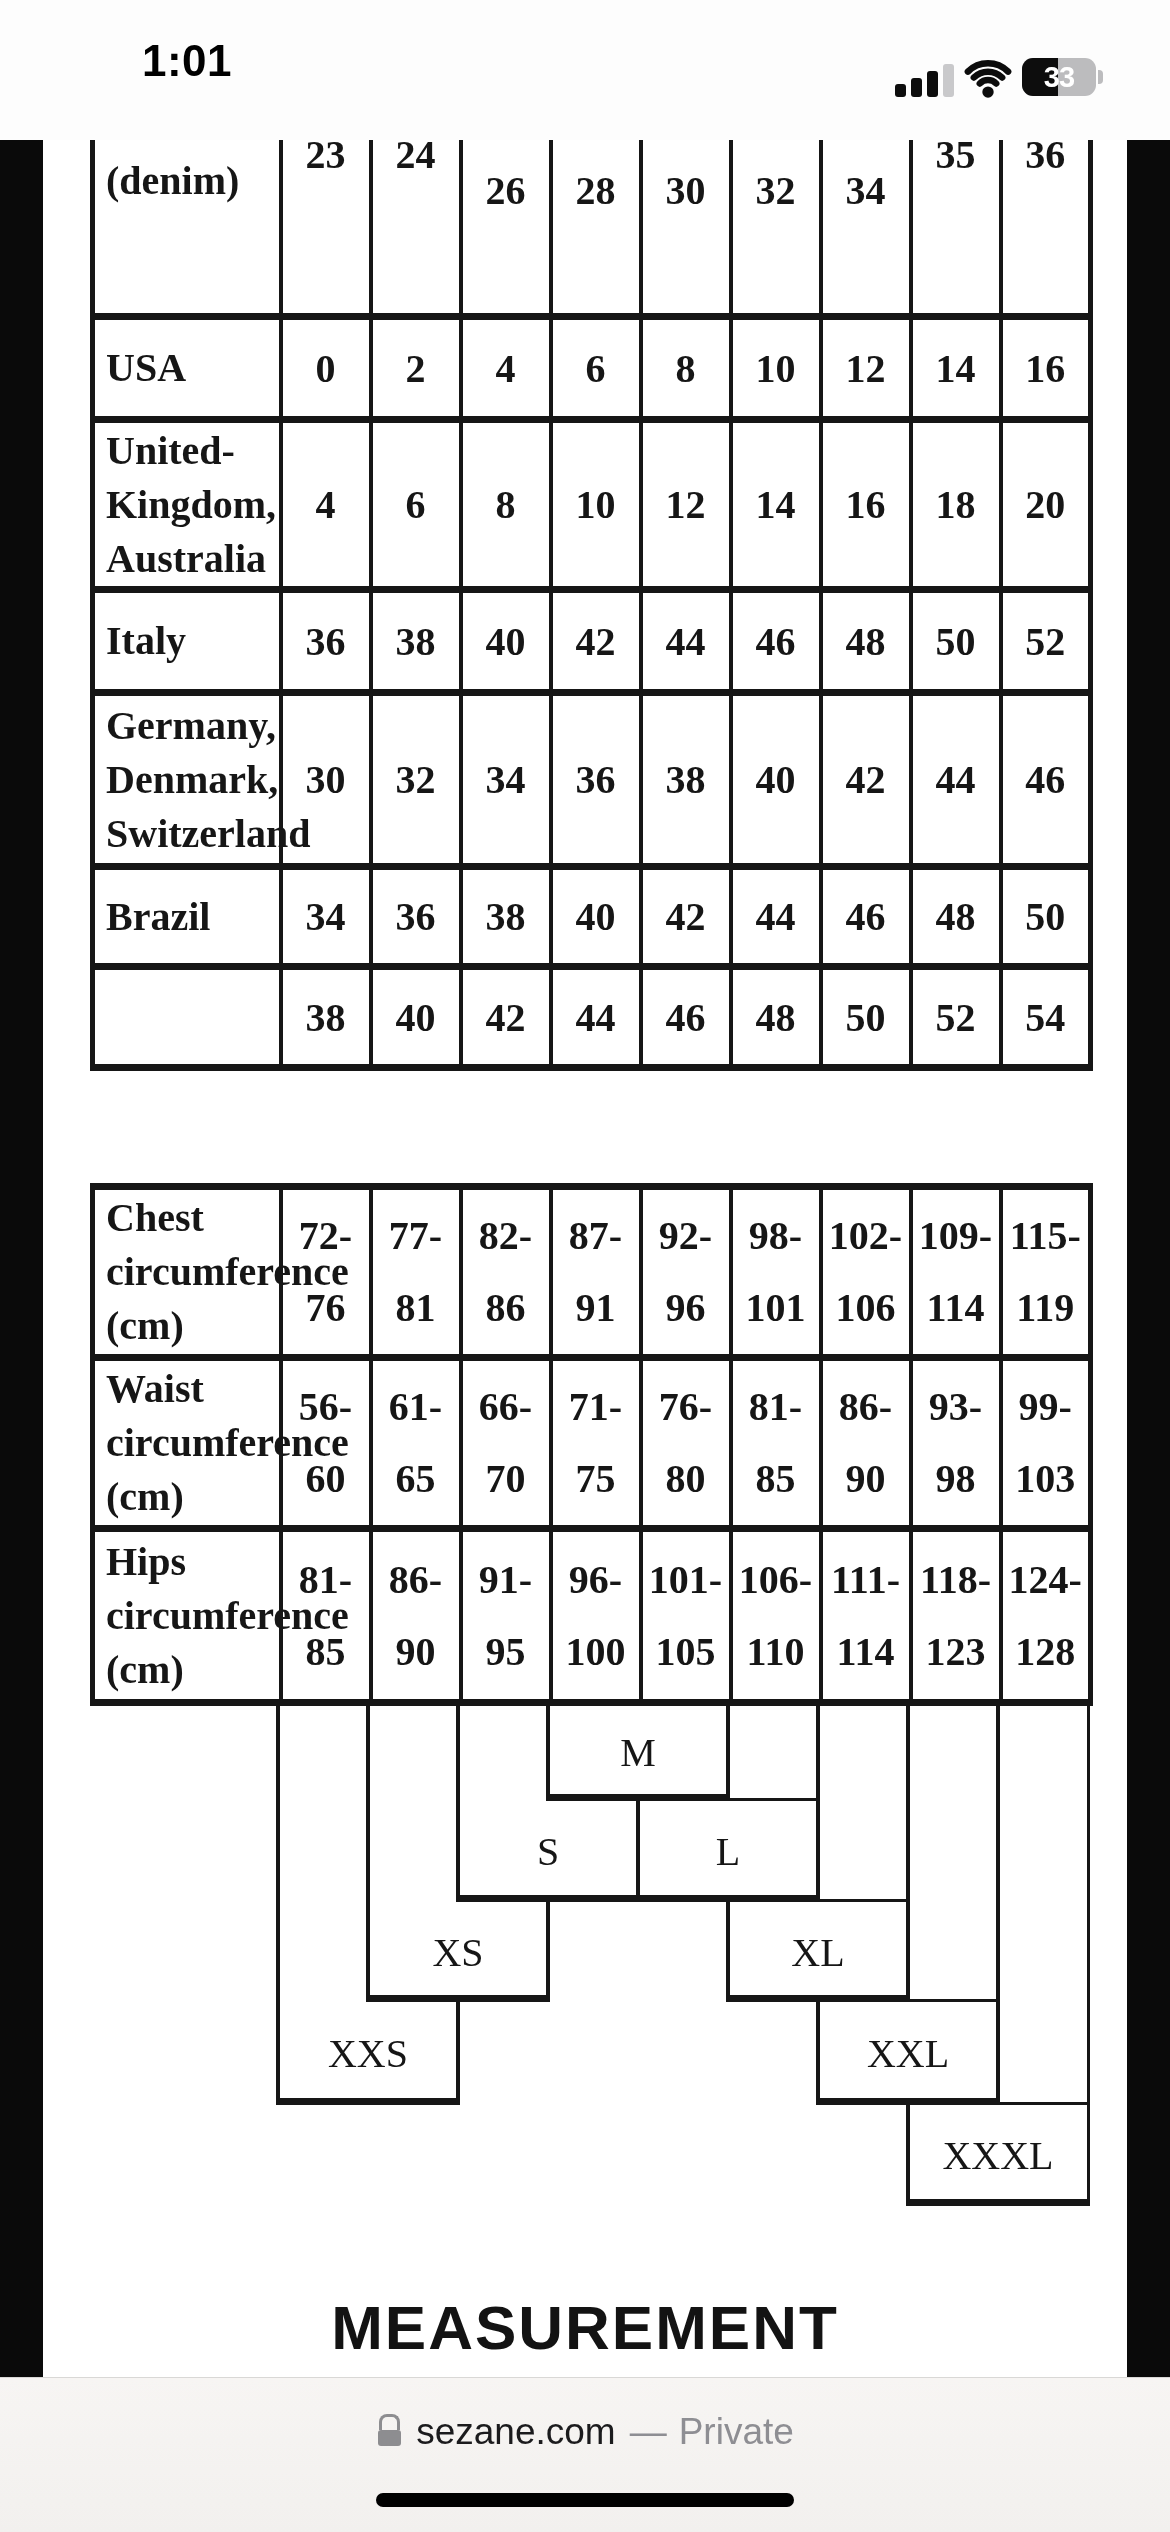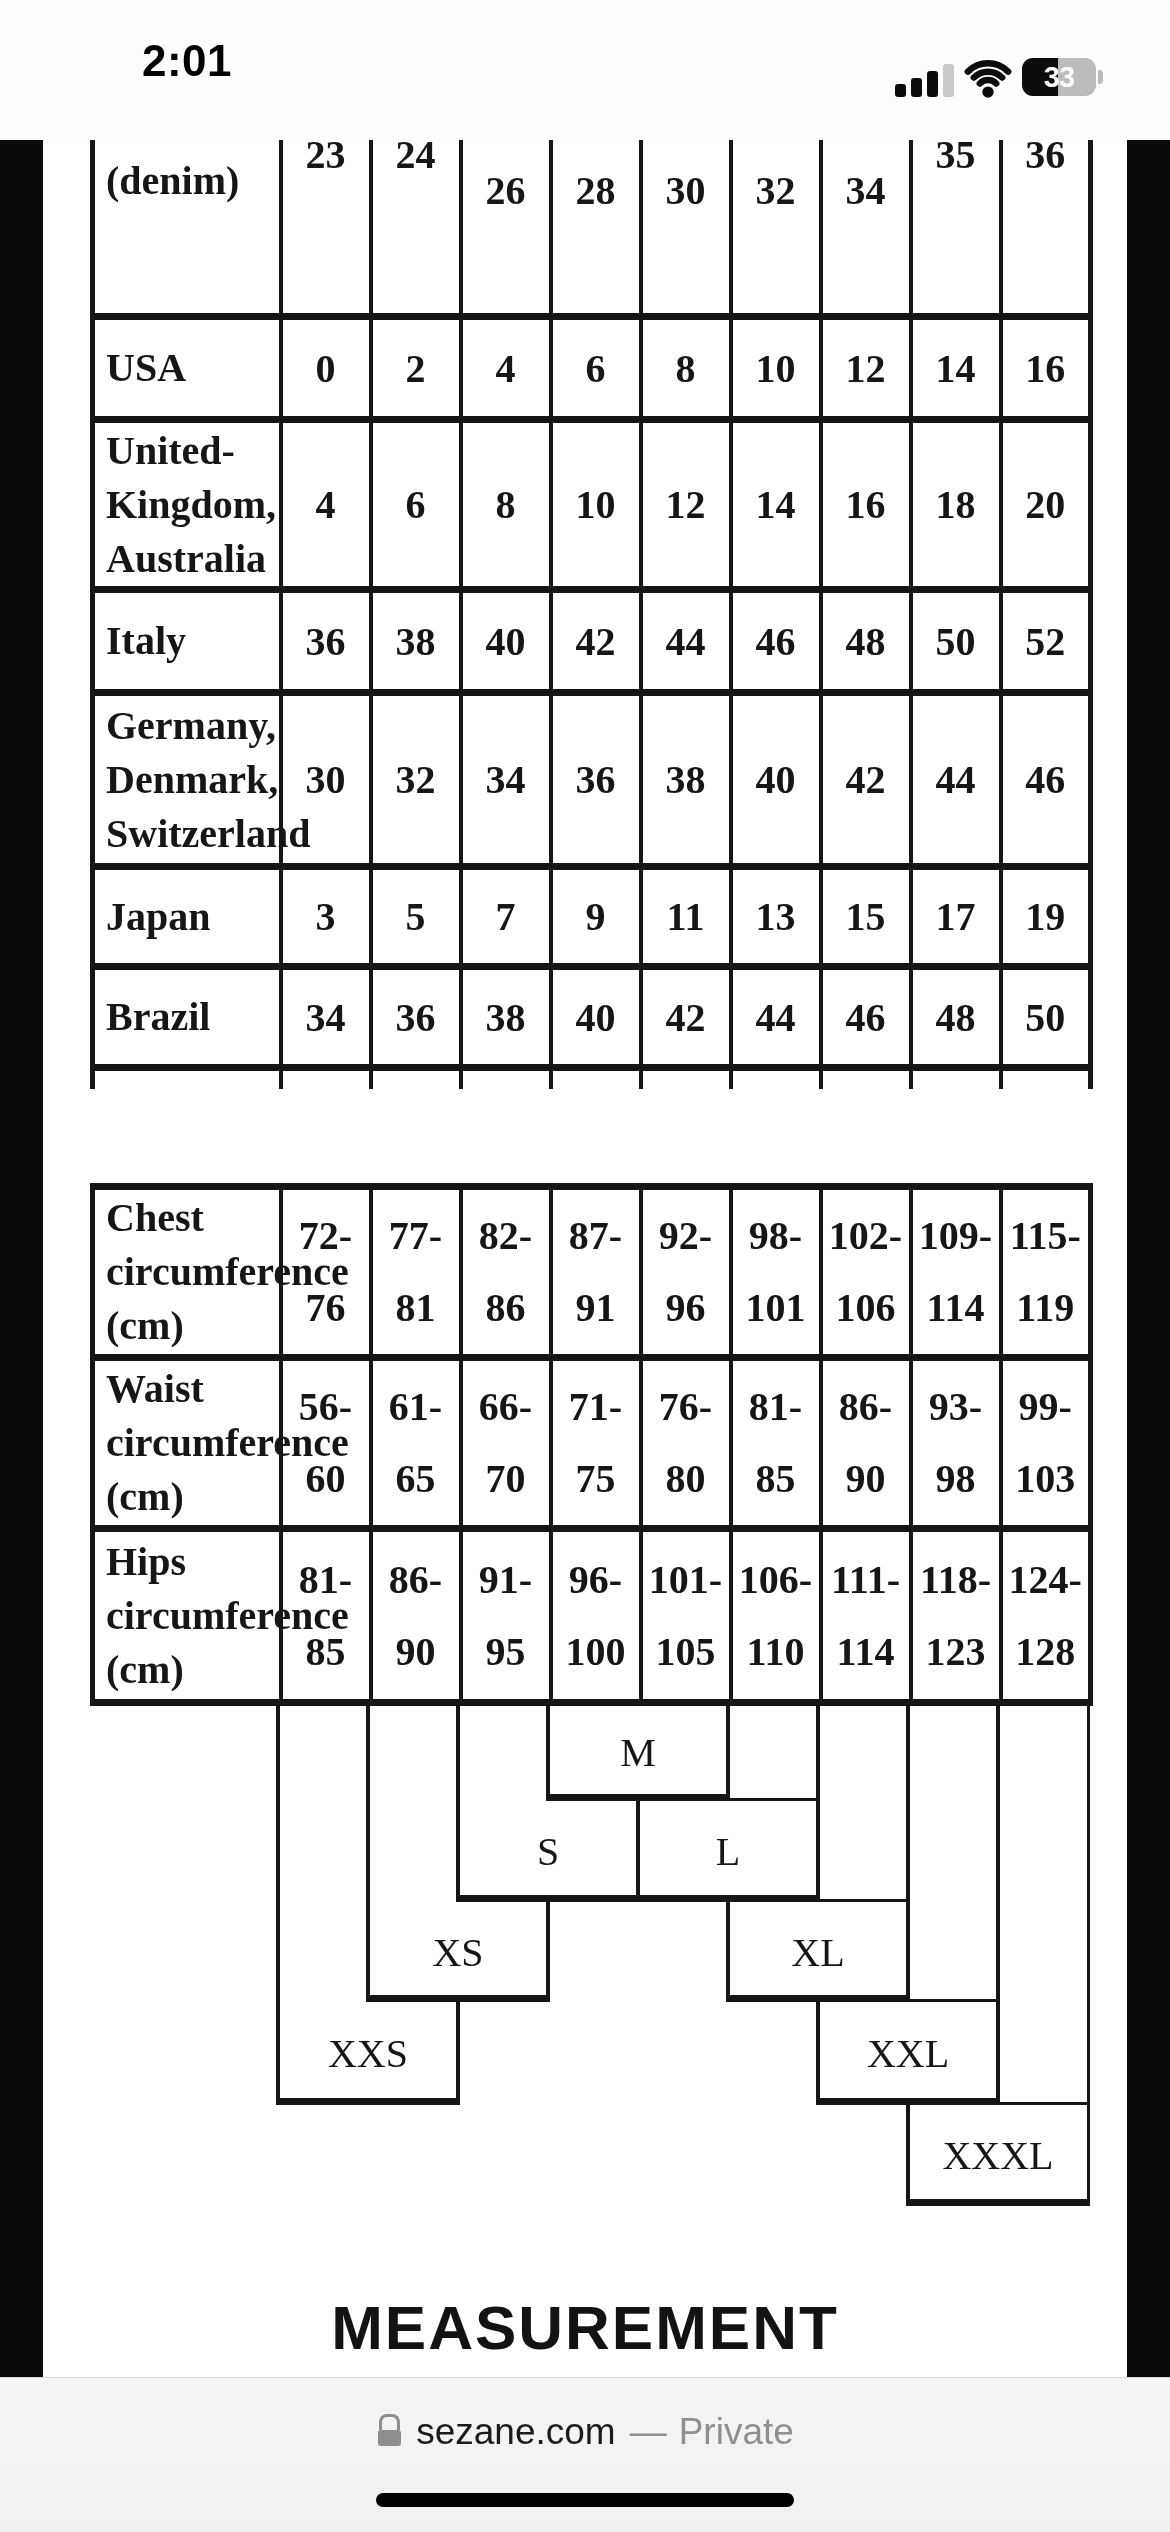--- a/index.html
+++ b/index.html
@@ -74,21 +74,21 @@
   .shackle{width:15px;height:13px;border:3px solid #8d8d90;border-bottom:none;border-radius:8px 8px 0 0;}
   .lock-body{width:23px;height:16px;background:#8d8d90;border-radius:3px;}
   .home-indicator{position:absolute;left:376px;top:115px;width:418px;height:14px;border-radius:7px;background:#000;}
 </style>
 </head>
 <body>
 
 <div class="screen">
 
   <div class="status-bar">
-    <div class="time">2:01</div>
+    <div class="time">1:01</div>
     <div class="status-icons">
       <div class="signal">
         <div class="sbar b1"></div>
         <div class="sbar b2"></div>
         <div class="sbar b3"></div>
         <div class="sbar b4"></div>
       </div>
       <svg class="wifi" viewBox="0 0 24 19" width="52" height="40">
         <path d="M2.45 6.45 A13.5 13.5 0 0 1 21.55 6.45" stroke="#0c0c0c" stroke-width="3.1" fill="none" stroke-linecap="round"></path>
         <path d="M5.28 9.28 A9.5 9.5 0 0 1 18.72 9.28" stroke="#0c0c0c" stroke-width="3.1" fill="none" stroke-linecap="round"></path>
@@ -182,34 +182,20 @@
                 </td>
                 <td class="val">30</td>
                 <td class="val">32</td>
                 <td class="val">34</td>
                 <td class="val">36</td>
                 <td class="val">38</td>
                 <td class="val">40</td>
                 <td class="val">42</td>
                 <td class="val">44</td>
                 <td class="val">46</td>
-              </tr>
-              <tr>
-                <td class="lbl">
-                  <div class="label-inner">Japan</div>
-                </td>
-                <td class="val">3</td>
-                <td class="val">5</td>
-                <td class="val">7</td>
-                <td class="val">9</td>
-                <td class="val">11</td>
-                <td class="val">13</td>
-                <td class="val">15</td>
-                <td class="val">17</td>
-                <td class="val">19</td>
               </tr>
               <tr>
                 <td class="lbl">
                   <div class="label-inner">Brazil</div>
                 </td>
                 <td class="val">34</td>
                 <td class="val">36</td>
                 <td class="val">38</td>
                 <td class="val">40</td>
                 <td class="val">42</td>

